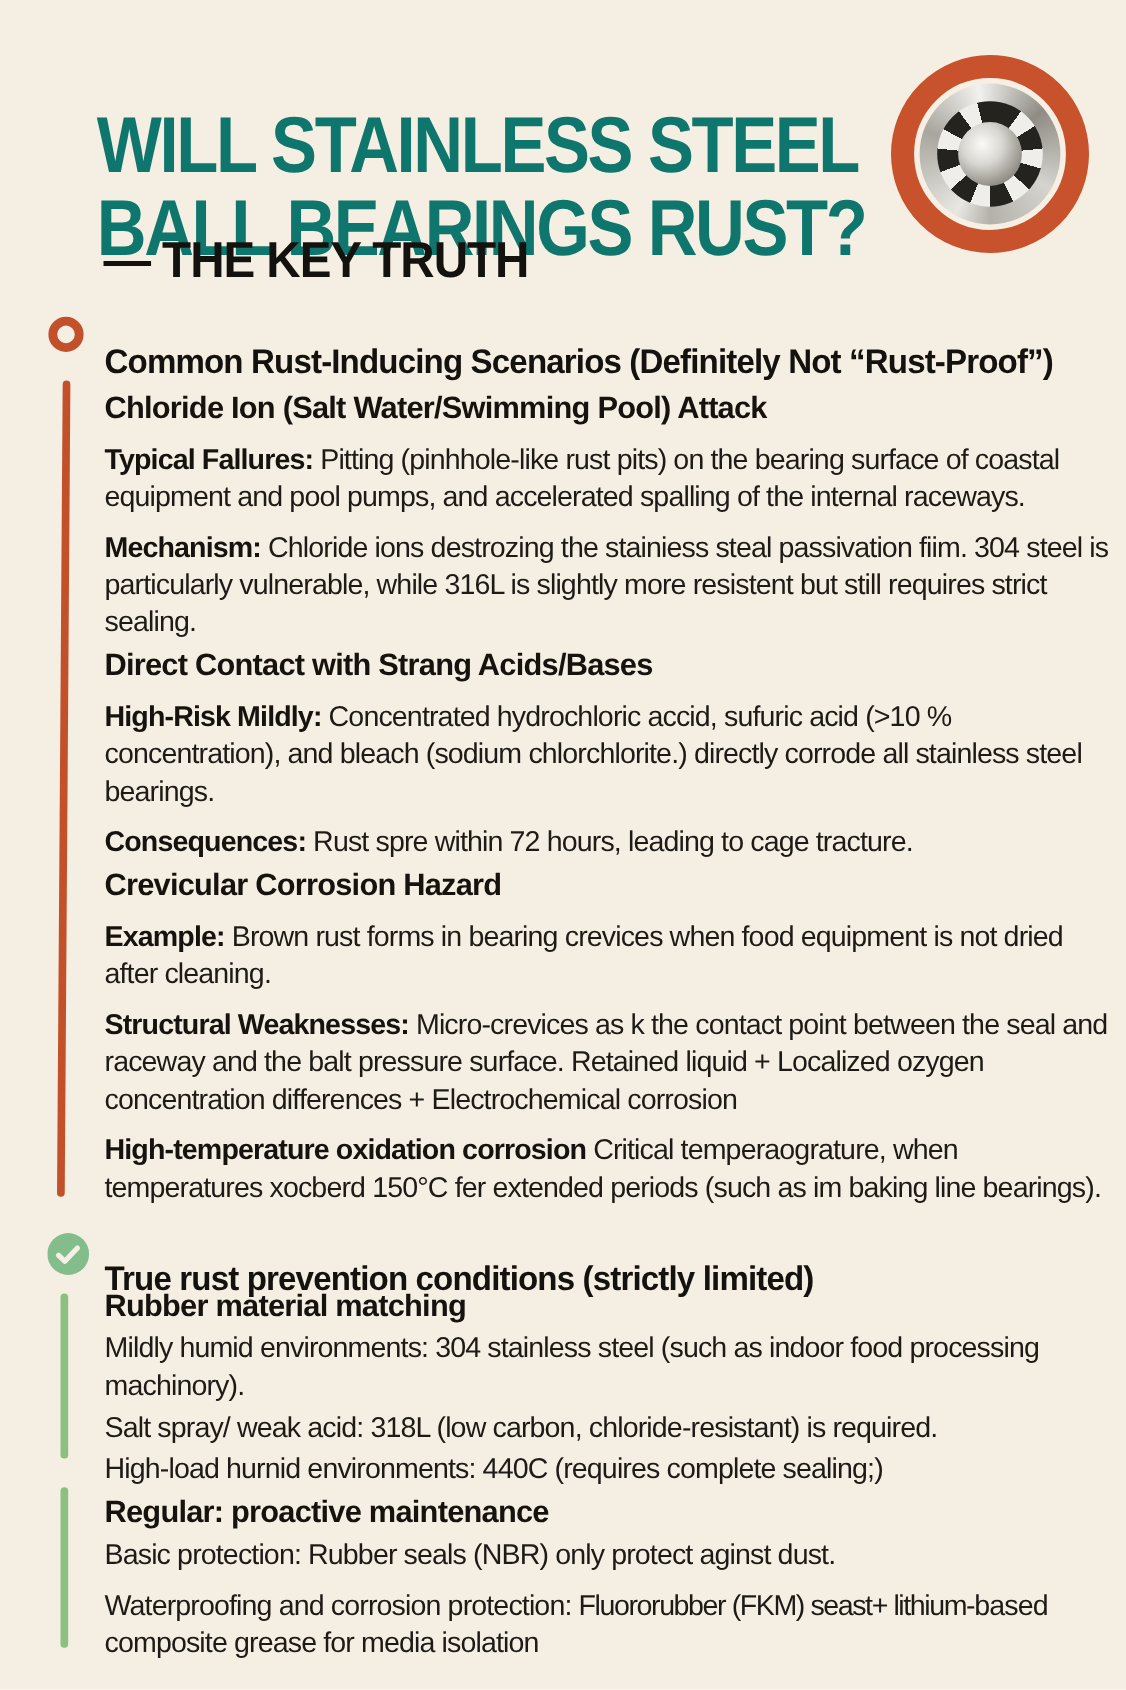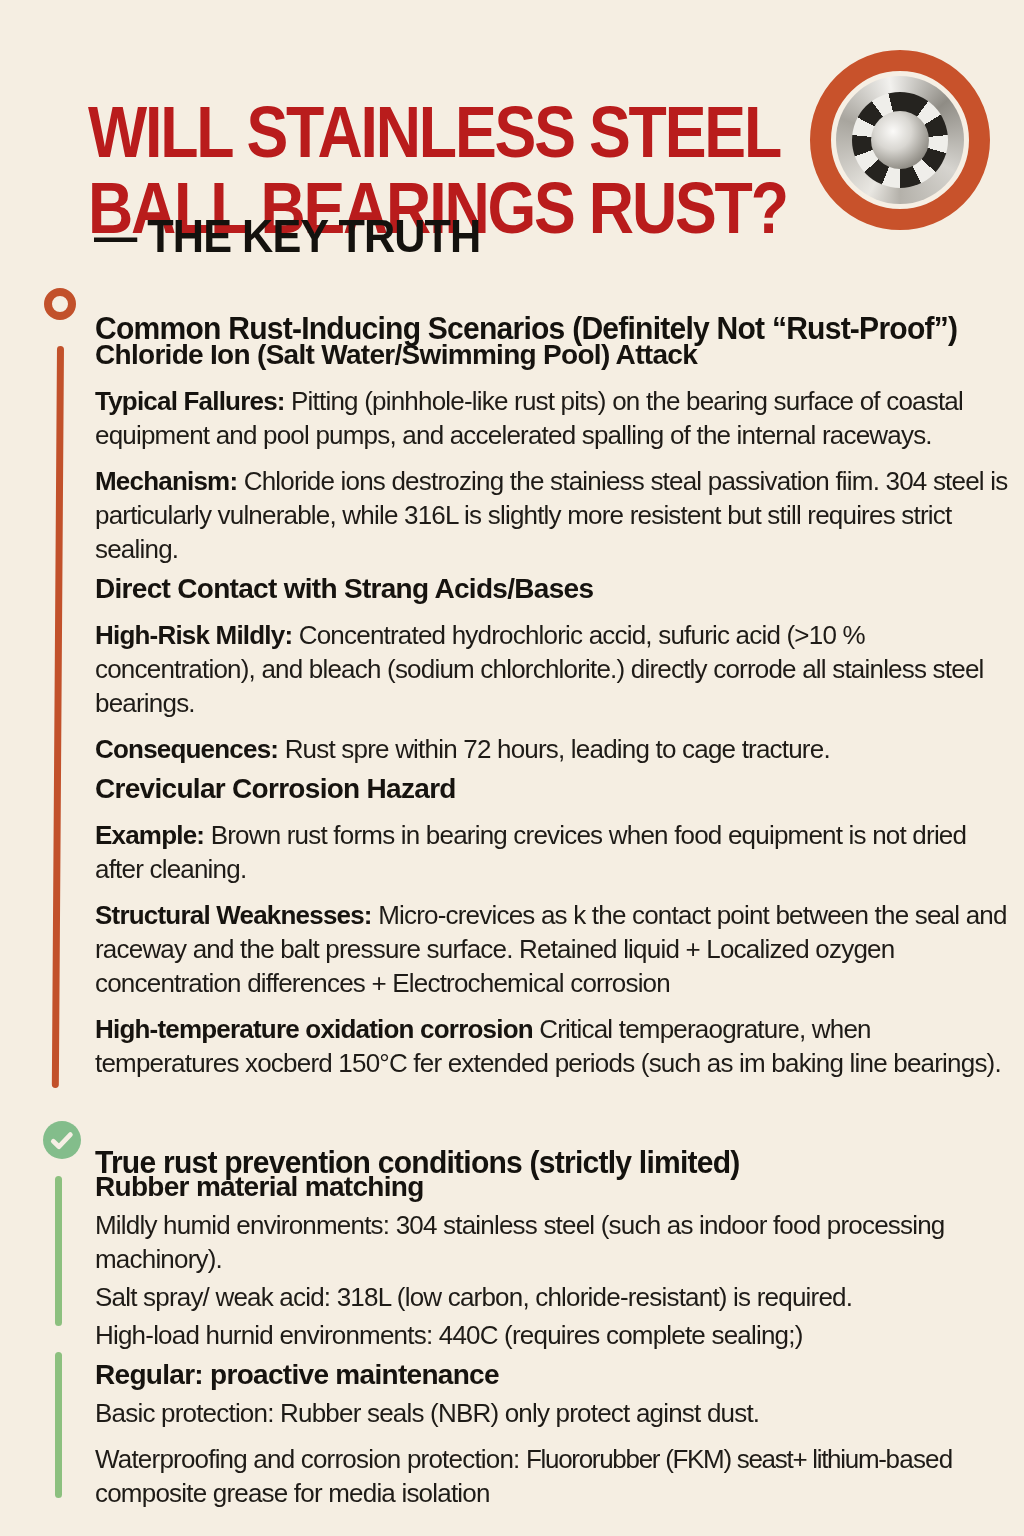--- a/index.html
+++ b/index.html
@@ -8,21 +8,21 @@
     width:1024px;height:1536px;
     background:#f5eee2;
     font-family:"Liberation Sans", sans-serif;
     color:#1d1a16;
     overflow:hidden;
   }
   
   .title{
     position:absolute;top:46px;left:88px;
     font-weight:700;font-size:72px;line-height:76px;
-    letter-spacing:-2.5px;color:#b91c1c;
+    letter-spacing:-2.5px;color:#0f766e;
   }
   .title .tline{display:block;transform:scaleX(0.87);transform-origin:left top;white-space:nowrap;}
   .subtitle{
     position:absolute;top:210px;left:94px;
     font-weight:700;font-size:46px;line-height:52px;
     letter-spacing:-1px;color:#14120e;
     transform:scaleX(0.94);transform-origin:left top;white-space:nowrap;
   }
   
   .bearing-icon{
@@ -49,21 +49,21 @@
     box-sizing:border-box;border:8px solid #c2512b;border-radius:50%;
   }
   .check-icon{position:absolute;top:1121px;left:43px;width:38px;height:38px;}
   
   .bar{position:absolute;width:7px;border-radius:5px;}
   .bar-orange{left:57px;top:346px;height:742px;background:#c2512b;transform:rotate(0.4deg);transform-origin:top center;}
   .bar-green1{left:55px;top:1176px;height:150px;background:#8cc07f;}
   .bar-green2{left:55px;top:1352px;height:146px;background:#8cc07f;}
   
   .body{position:absolute;left:95px;width:920px;font-size:26px;line-height:34px;letter-spacing:-0.8px;color:#1e1b17;}
-  .sec1-body{top:338px;}
+  .sec1-body{top:354px;}
   .sec2-body1{top:1170px;}
   .sec2-body2{top:1358px;}
   .subhead{font-weight:700;font-size:28px;line-height:34px;letter-spacing:-0.7px;margin:6px 0 4px;color:#16130f;}
   .subhead:first-child{margin-top:0;}
   .para{margin:12px 0 6px;}
   .para .lead{font-weight:700;color:#16130f;}
   .line{margin:0 0 4px;}
   .wp-mid{letter-spacing:-1.3px;}
 </style>
 </head>

